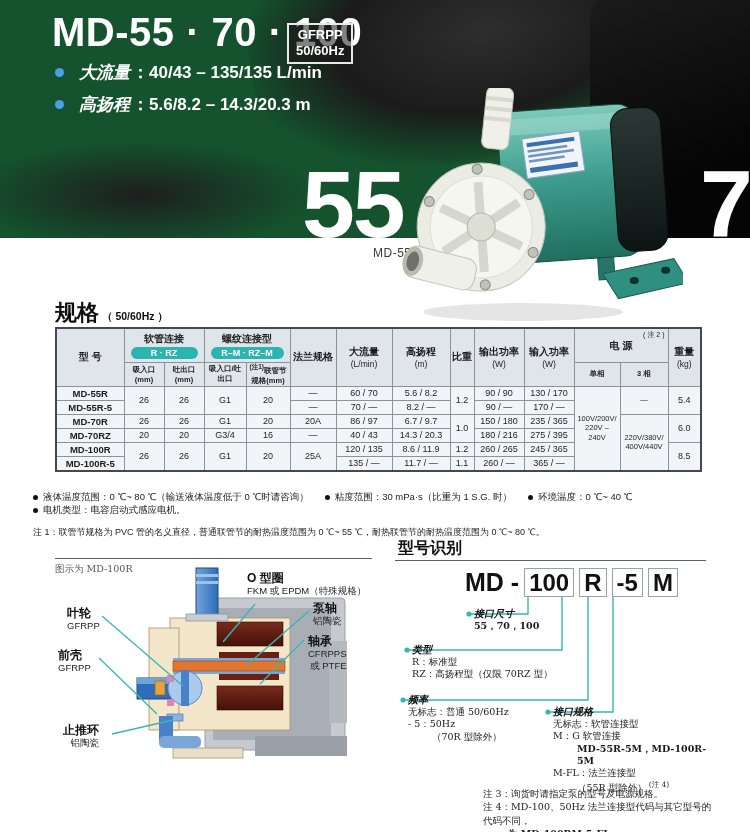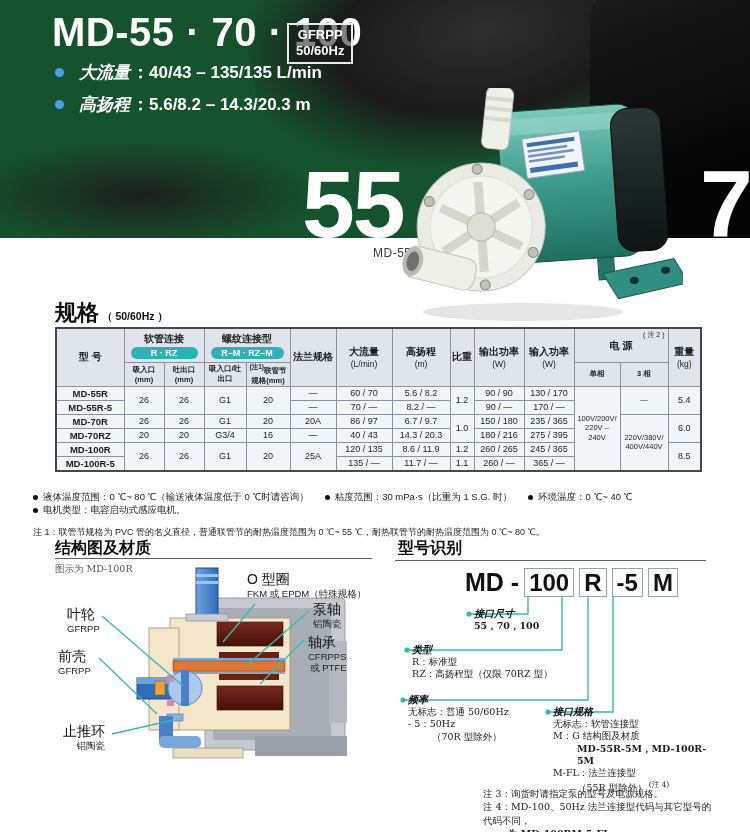--- a/index.html
+++ b/index.html
@@ -56,21 +56,21 @@
   .footnotes{margin-top:9px;font-size:9px;line-height:1.45;}
   
   .section-title{font-size:16px;font-weight:bold;color:#0e0e0e;}
   .rule{border-top:1.5px solid #5c6066;}
   .structure{position:absolute;left:55px;top:538px;width:317px;height:294px;}
   .structure .rule{position:absolute;left:0;top:20px;width:317px;}
   .structure-caption{position:absolute;left:0;top:25px;font-size:9.5px;color:#555;
       font-family:"DejaVu Serif","Liberation Serif",serif;}
   .diagram-svg{position:absolute;left:0;top:28px;}
   .part-label{position:absolute;line-height:1.2;z-index:2;}
-  .part-name{font-size:14px;font-weight:normal;color:#111;}
+  .part-name{font-size:12px;font-weight:bold;color:#111;}
   .part-mat{font-size:9.5px;color:#222;text-align:right;}
   .model-id{position:absolute;left:395px;top:538px;width:317px;height:294px;}
   .model-id .rule{position:absolute;left:0;top:22px;width:311px;}
   .mi-title{position:absolute;left:3px;top:0;}
   .code-row{position:absolute;left:70px;top:30px;display:flex;align-items:center;gap:5px;z-index:2;}
   .code-prefix{font-size:25px;font-weight:bold;color:#111;}
   .code-box{border:1.5px solid #9aa0a8;background:#fff;padding:0 4px;font-size:24px;font-weight:bold;
       color:#111;line-height:27px;height:27px;}
   .leader-svg{position:absolute;left:0;top:0;z-index:1;}
   .mi-block{position:absolute;line-height:1.3;z-index:2;font-family:"DejaVu Serif","Liberation Serif",serif;}
@@ -340,21 +340,20 @@
           <span class="black-dot"></span>
           <span>电机类型：电容启动式感应电机。</span>
         </span>
     </div>
     <div class="footnotes">
       <div>注 1：联管节规格为 PVC 管的名义直径，普通联管节的耐热温度范围为 0 ℃~ 55 ℃，耐热联管节的耐热温度范围为 0 ℃~ 80 ℃。</div>
     </div>
   </div>
 
   <div class="structure">
-    <div class="section-title">结构图及材质</div>
     <div class="rule"></div>
     <div class="structure-caption">图示为 MD-100R</div>
 
     <svg class="diagram-svg" width="317" height="252" viewBox="0 0 317 252">
       <defs>
         <linearGradient id="mgrad" x1="0" y1="0" x2="0" y2="1">
           <stop offset="0" stop-color="#7a2a1c"></stop>
             <stop offset="1" stop-color="#451008"></stop>
         </linearGradient>
         <linearGradient id="pipeB" x1="0" y1="0" x2="1" y2="0">
@@ -473,21 +472,21 @@
     </div>
     <div class="mi-block" style="left:13px;top:155px;">
       <div class="mi-label">频率</div>
       <div class="mi-line">无标志：普通 50/60Hz</div>
       <div class="mi-line">- 5：50Hz</div>
       <div class="mi-line ind">（70R 型除外）</div>
     </div>
     <div class="mi-block" style="left:158px;top:167px;">
       <div class="mi-label">接口规格</div>
       <div class="mi-line">无标志：软管连接型</div>
-      <div class="mi-line">M：G 结构图及材质</div>
+      <div class="mi-line">M：G 软管连接</div>
       <div class="mi-line ind bold">MD-55R-5M，MD-100R-5M</div>
       <div class="mi-line">M-FL：法兰连接型</div>
       <div class="mi-line ind"><span>（55R 型除外）</span><span class="mi-note-sup">(注 4)</span></div>
     </div>
     <div class="mi-notes">
       <div>注 3：询货时请指定泵的型号及电源规格。</div>
       <div>注 4：MD-100、50Hz 法兰连接型代码与其它型号的代码不同，</div>
       <div class="ind bold" style="font-weight:bold">为 MD-100RM-5-FL</div>
     </div>
   </div>

